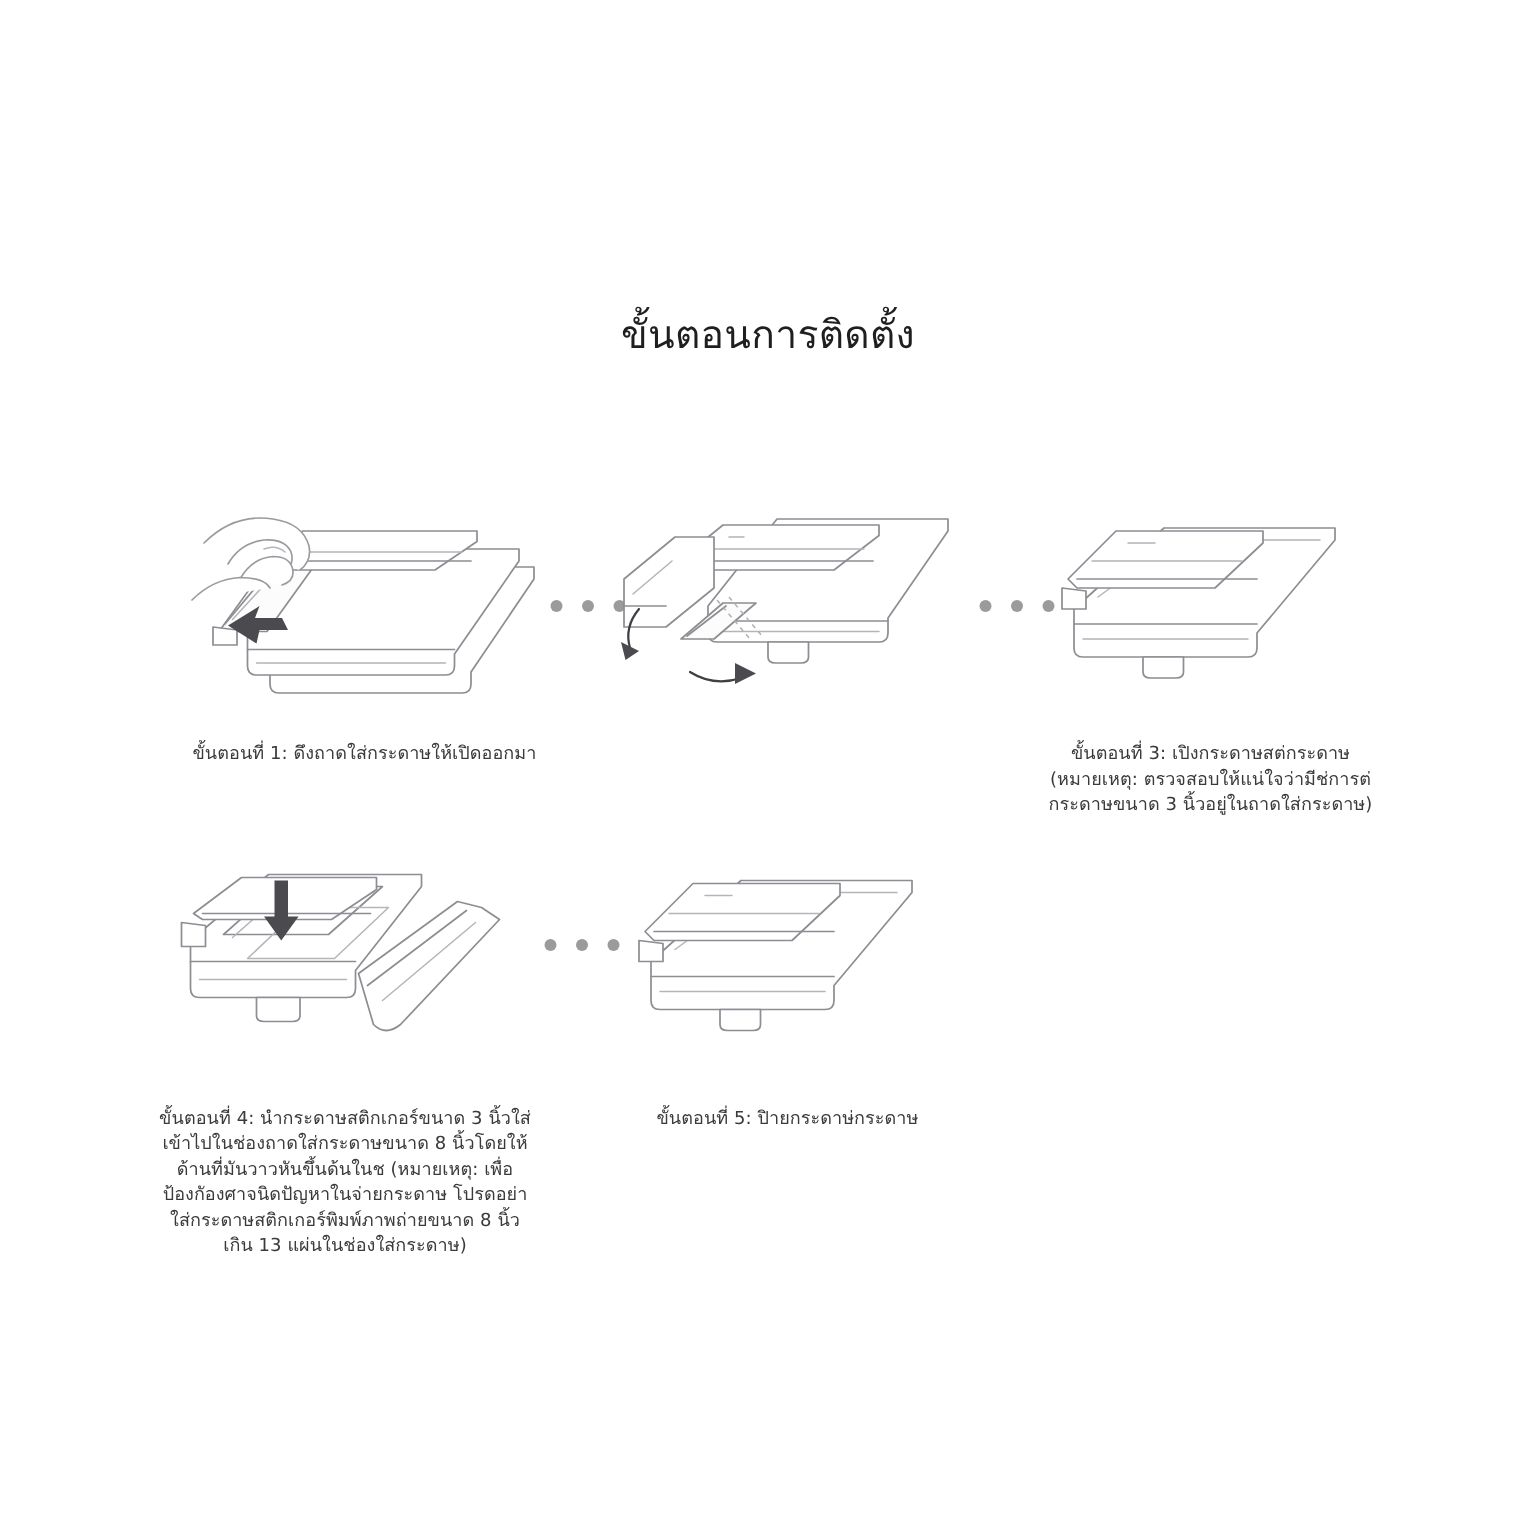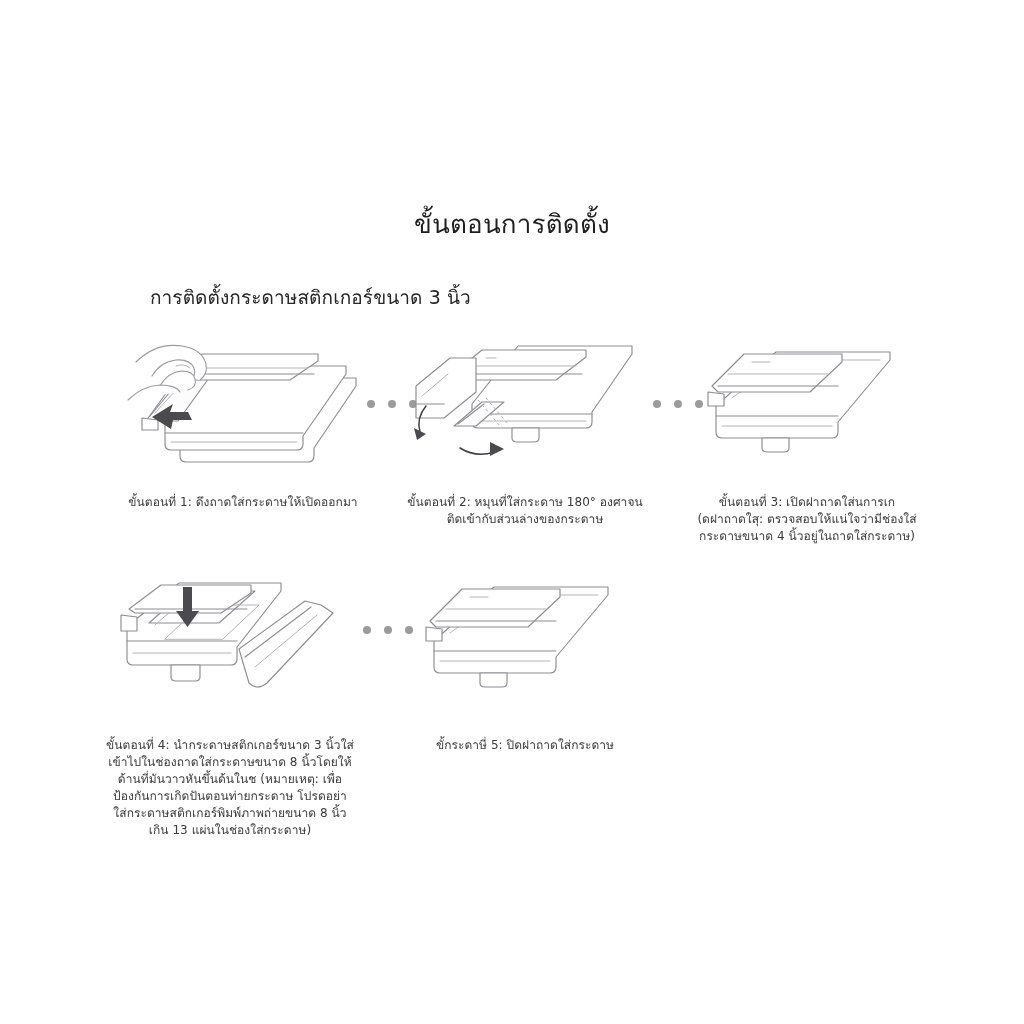--- a/index.html
+++ b/index.html
@@ -140,21 +140,20 @@
     stroke-dasharray: 3 3;
   }
 </style>
 </head>
 <body>
 
 <div class="page">
 
   <div class="doc-title">ขั้นตอนการติดตั้ง</div>
 
-  <div class="section-title">การติดตั้งกระดาษสติกเกอร์ขนาด 3 นิ้ว</div>
 
   <div class="step" id="step-1">
     <div class="step-figure">
       <svg width="250" height="150" viewBox="0 0 250 150" aria-hidden="true">
 
         <path class="face-white" d="M62 112 L108 48 L238 48 L238 56 L196 118 L196 126 Q196 132 190 132 L68 132 Q62 132 62 126 Z"></path>
 
         <path class="face-white" d="M47 93 L88 36 L228 36 L228 44 L185 106 L185 114 Q185 120 179 120 L53 120 Q47 120 47 114 Z"></path>
 
         <path class="ln" d="M47 103 L185 103"></path>
@@ -221,24 +220,20 @@
           <path class="ln" style="stroke:#3f3f44;stroke-width:1.5;" d="M26 76 Q16 88 20 102"></path>
           <path class="arrow-solid" d="M14 98 L26 104 L17 110 Z"></path>
         </g>
 
         <g>
           <path class="ln" style="stroke:#3f3f44;stroke-width:1.5;" d="M60 118 Q76 128 94 122"></path>
           <path class="arrow-solid" d="M90 112 L104 119 L90 126 Z"></path>
         </g>
       </svg>
     </div>
-    <div class="step-caption">
-      <span class="cap-line">ขั้นตอนที่ 2: หมุนที่ใส่กระดาษ 180° องศาจน</span>
-      <span class="cap-line">ติดเข้ากับส่วนล่างของกระดาษ</span>
-    </div>
   </div>
 
   <div class="dots" id="dots-2-3">
     <span class="dot"></span>
     <span class="dot"></span>
     <span class="dot"></span>
   </div>
 
   <div class="step" id="step-3">
     <div class="step-figure">
@@ -254,23 +249,23 @@
 
         <path class="face-white" d="M30 56 L62 24 L160 24 L160 32 L128 62 L36 62 Z"></path>
         <path class="ln" d="M36 56 L156 56"></path>
         <path class="ln-soft" d="M46 44 L146 44"></path>
         <path class="ln-soft" d="M70 32 L88 32"></path>
 
         <path class="face-white" d="M26 62 L26 76 L42 76 L42 64 Z"></path>
       </svg>
     </div>
     <div class="step-caption">
-      <span class="cap-line">ขั้นตอนที่ 3: เปิดฝาถาดใส่นการเก</span>
-      <span class="cap-line">(ดฝาถาดใสุ: ตรวจสอบให้แน่ใจว่ามีช่องใส่</span>
-      <span class="cap-line">กระดาษขนาด 4 นิ้วอยู่ในถาดใส่กระดาษ)</span>
+      <span class="cap-line">ขั้นตอนที่ 3: เปิงกระดาษสต่กระดาษ</span>
+      <span class="cap-line">(หมายเหตุ: ตรวจสอบให้แน่ใจว่ามีช่การต่</span>
+      <span class="cap-line">กระดาษขนาด 3 นิ้วอยู่ในถาดใส่กระดาษ)</span>
     </div>
   </div>
 
   <div class="step" id="step-4">
     <div class="step-figure">
       <svg width="250" height="150" viewBox="0 0 250 150" aria-hidden="true">
 
         <path class="face-white" d="M22 62 L74 18 L176 18 L176 26 L132 82 L132 94 Q132 100 126 100 L28 100 Q22 100 22 94 Z"></path>
         <path class="ln" d="M22 76 L132 76"></path>
         <path class="ln-soft" d="M28 88 L126 88"></path>
@@ -294,21 +289,21 @@
         <g class="arrow-solid">
           <rect x="78" y="22" width="9" height="26"></rect>
           <path d="M71 46 L94 46 L82.5 62 Z"></path>
         </g>
       </svg>
     </div>
     <div class="step-caption">
       <span class="cap-line">ขั้นตอนที่ 4: นำกระดาษสติกเกอร์ขนาด 3 นิ้วใส่</span>
       <span class="cap-line">เข้าไปในช่องถาดใส่กระดาษขนาด 8 นิ้วโดยให้</span>
       <span class="cap-line">ด้านที่มันวาวหันขึ้นด้นในช (หมายเหตุ: เพื่อ</span>
-      <span class="cap-line">ป้องกันการเกิดปันตอนท่ายกระดาษ โปรดอย่า</span>
+      <span class="cap-line">ป้องกัองศาจนิดปัญหาในจ่ายกระดาษ โปรดอย่า</span>
       <span class="cap-line">ใส่กระดาษสติกเกอร์พิมพ์ภาพถ่ายขนาด 8 นิ้ว</span>
       <span class="cap-line">เกิน 13 แผ่นในช่องใส่กระดาษ)</span>
     </div>
   </div>
 
   <div class="dots" id="dots-4-5">
     <span class="dot"></span>
     <span class="dot"></span>
     <span class="dot"></span>
   </div>
@@ -322,17 +317,17 @@
         <path class="face-white" d="M80 108 L80 118 Q80 122 85 122 L102 122 Q107 122 107 118 L107 108 Z"></path>
         <path class="ln-soft" d="M50 68 L102 30 L198 30"></path>
         <path class="face-white" d="M30 56 L62 24 L160 24 L160 32 L128 62 L36 62 Z"></path>
         <path class="ln" d="M36 56 L156 56"></path>
         <path class="ln-soft" d="M46 44 L146 44"></path>
         <path class="ln-soft" d="M70 32 L88 32"></path>
         <path class="face-white" d="M26 62 L26 76 L42 76 L42 64 Z"></path>
       </svg>
     </div>
     <div class="step-caption">
-      <span class="cap-line">ขั้กระดาษี่ 5: ปิดฝาถาดใส่กระดาษ</span>
+      <span class="cap-line">ขั้นตอนที่ 5: ปิายกระดาษ่กระดาษ</span>
     </div>
   </div>
 
 </div>
 
 </body></html>

